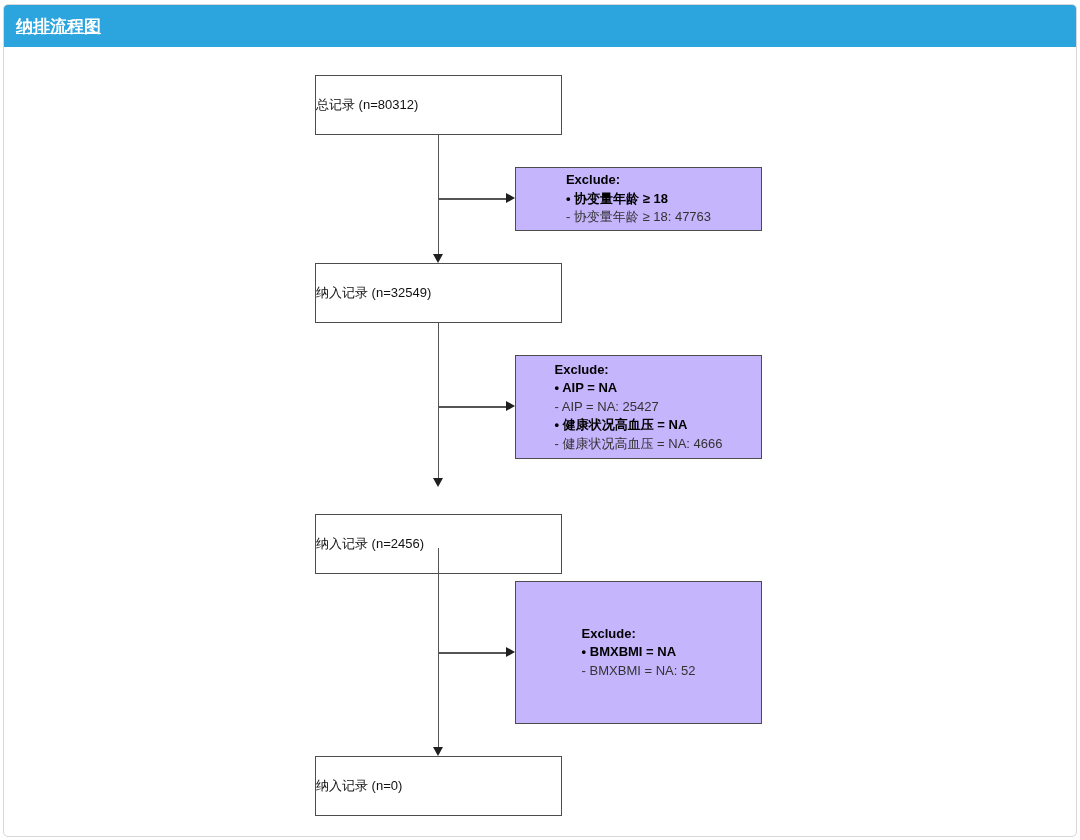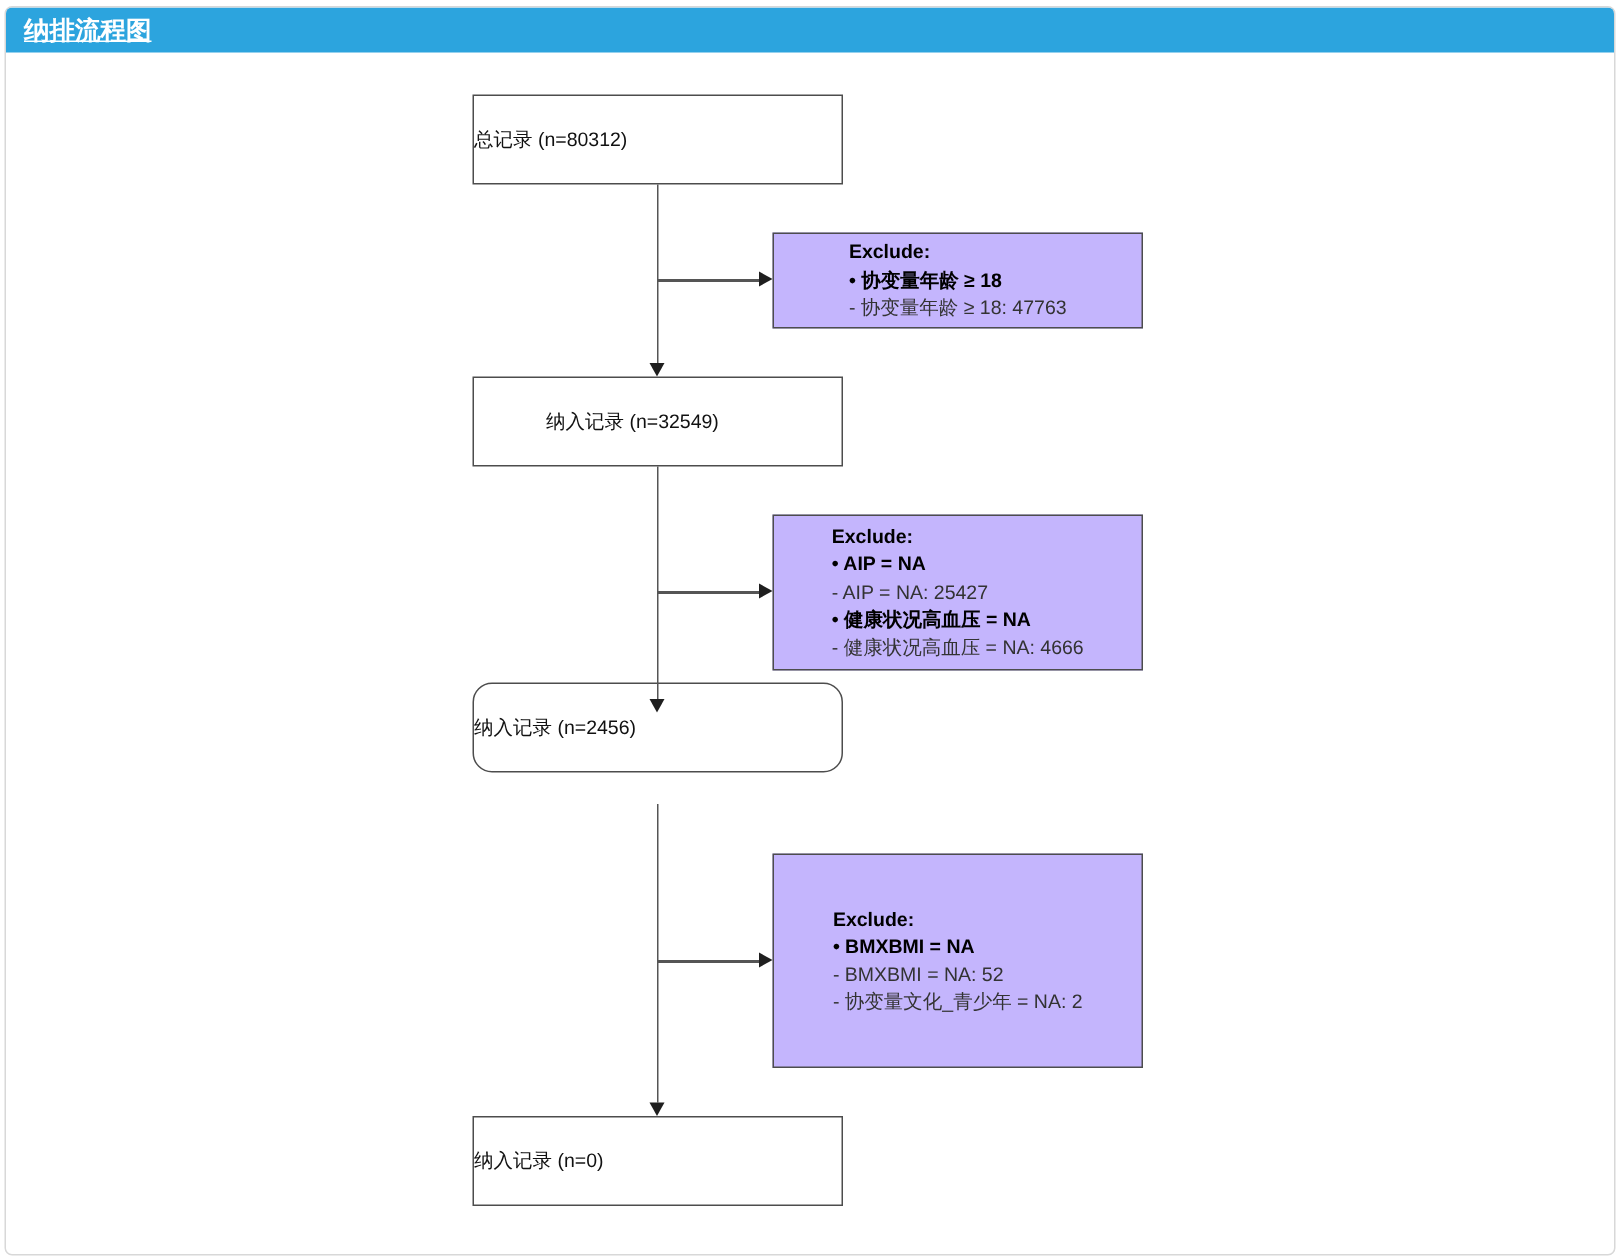--- a/index.html
+++ b/index.html
@@ -15,37 +15,37 @@
   body{
     width:1080px;height:840px;position:relative;background:#ffffff;
     font-family:"Liberation Sans","DejaVu Sans",sans-serif;
   }
   .card{
     position:absolute;left:3px;top:4px;width:1074px;height:833px;
     background:#ffffff;border:1px solid var(--card-border);border-radius:5px;
     overflow:hidden;
   }
   .card-header{
-    height:30px;background:var(--header-bg);
+    height:42px;background:var(--header-bg);
     display:flex;align-items:center;padding:0 12px;
   }
   .panel-title{
     color:var(--title-color);font-size:17px;font-weight:bold;
     text-decoration:underline;cursor:pointer;
   }
   .canvas{position:relative;width:100%;height:788px;}
 
   
   .node{
     position:absolute;left:311px;width:247px;height:60px;
     background:#ffffff;border:1.5px solid var(--box-border);
     display:flex;align-items:center;justify-content:flex-start;
   }
   .node-label{font-size:13px;color:#111111;white-space:nowrap;}
-  #n1{top:28px;} #n2{top:216px;padding-left:48px;} #n3{top:420px;border-radius:13px;} #n4{top:709px;}
+  #n1{top:28px;} #n2{top:216px;} #n3{top:467px;} #n4{top:709px;}
 
   
   .exclude{
     position:absolute;left:511px;width:247px;
     background:#c4b5fd;border:1.5px solid var(--box-border);
     display:flex;align-items:center;justify-content:center;
   }
   #e1{top:120px;height:64px;} #e2{top:308px;height:104px;} #e3{top:534px;height:143px;}
   .ex-block{text-align:left;}
   .exline{font-size:13px;line-height:18.5px;color:#333333;white-space:nowrap;}
@@ -110,21 +110,20 @@
         <div class="exline bold">• 健康状况高血压 = NA</div>
         <div class="exline">- 健康状况高血压 = NA: 4666</div>
       </div>
     </div>
 
     <div class="exclude" id="e3">
       <div class="ex-block">
         <div class="exline bold">Exclude:</div>
         <div class="exline bold">• BMXBMI = NA</div>
         <div class="exline">- BMXBMI = NA: 52</div>
-        <div class="exline">- 协变量文化_青少年 = NA: 2</div>
       </div>
     </div>
 
     <div class="vline" id="v1"></div>
     <div class="vline" id="v2"></div>
     <div class="vline" id="v3"></div>
 
     <div class="arrow-down" id="a1"></div>
     <div class="arrow-down" id="a2"></div>
     <div class="arrow-down" id="a3"></div>

